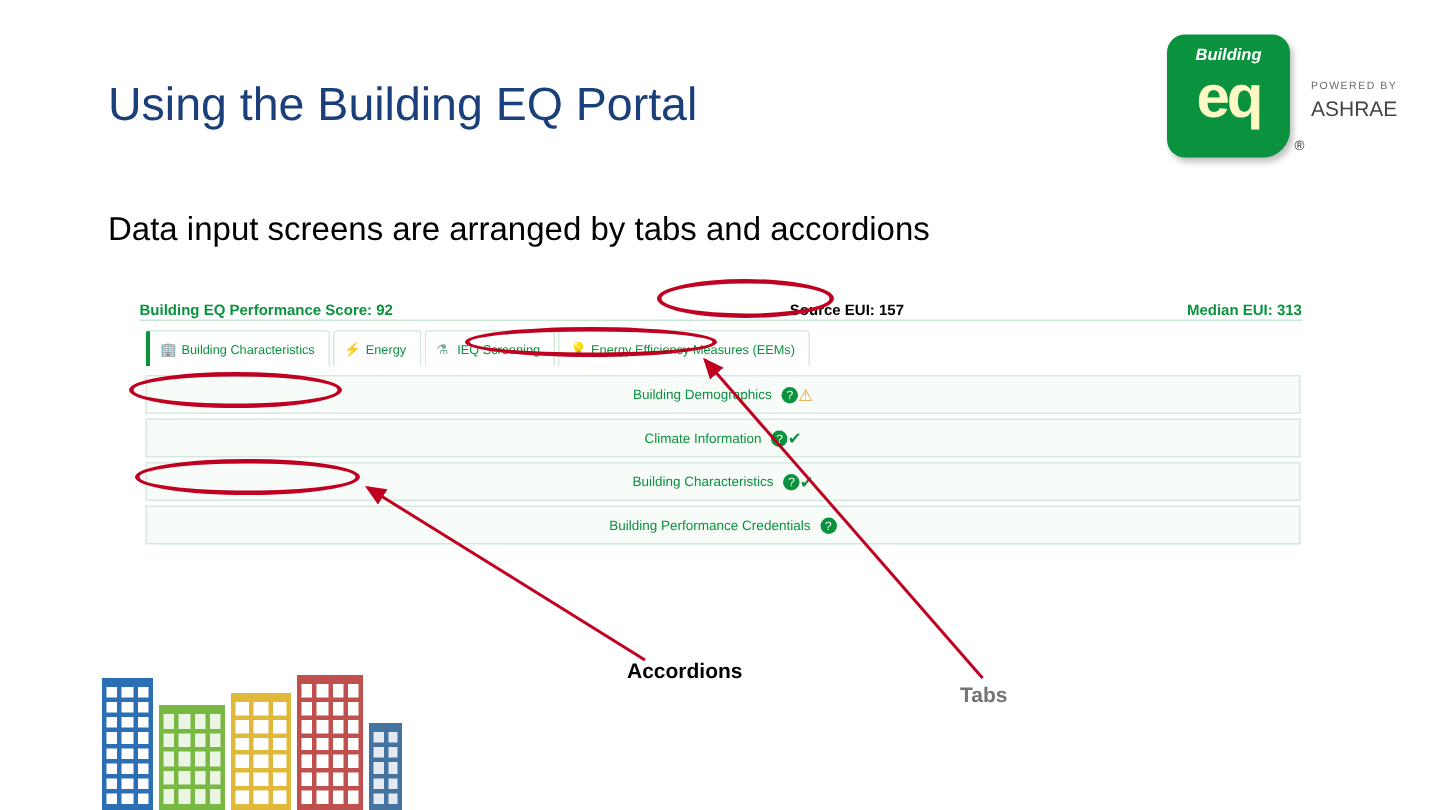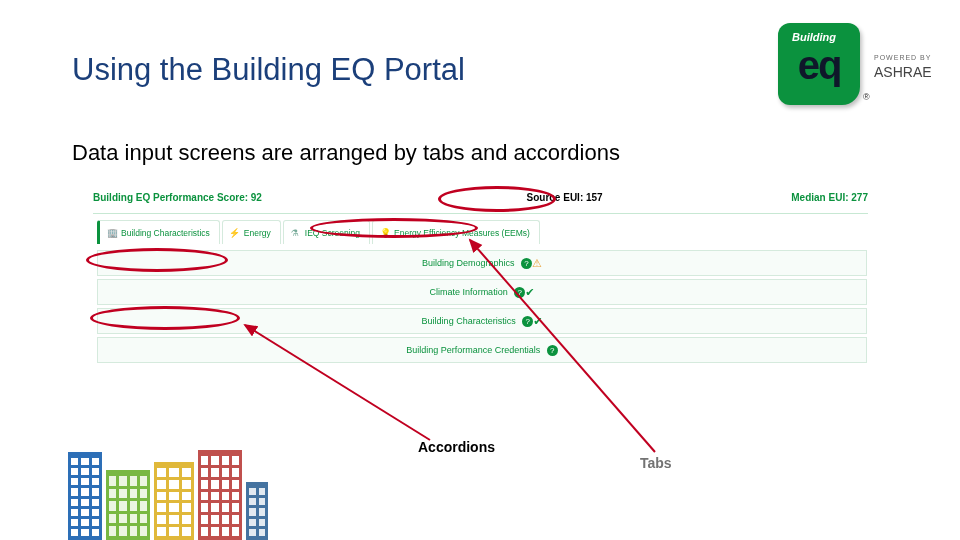--- a/index.html
+++ b/index.html
@@ -8,28 +8,28 @@
 
   
   .title { position:absolute; left:72px; top:52px; font-size:31px; font-weight:400; color:#1b3f7a; }
 
   
   .subtitle { position:absolute; left:72px; top:140px; font-size:22px; color:#000; }
 
   
   .logo { position:absolute; right:12px; top:20px; width:170px; height:90px; }
   .logo-badge { position:absolute; left:0; top:3px; width:82px; height:82px; background:#0b923e; border-radius:12px 12px 18px 12px; box-shadow:2px 3px 4px rgba(0,0,0,.25); }
-  .logo-badge .building { position:absolute; top:8px; width:100%; color:#fff; font-size:11px; font-style:italic; font-weight:bold;margin-left:14px; }
-  .logo-badge .eq { position:absolute; top:22px; width:100%; text-align:center; color:#0f172a; font-size:40px; font-weight:bold; letter-spacing:-2px; line-height:1; }
+  .logo-badge .building { position:absolute; top:8px; width:100%; text-align:center; color:#fff; font-size:11px; font-style:italic; font-weight:bold; }
+  .logo-badge .eq { position:absolute; top:22px; width:100%; text-align:center; color:#fef9c3; font-size:40px; font-weight:bold; letter-spacing:-2px; line-height:1; }
   .logo-reg { position:absolute; left:85px; top:72px; font-size:9px; color:#333; }
   .logo-powered { position:absolute; left:96px; top:34px; font-size:7px; letter-spacing:1px; color:#6a6a6a; }
   .logo-ashrae { position:absolute; left:96px; top:44px; font-size:14px; font-weight:normal; color:#444; letter-spacing:0px; }
 
   
-  .scorebar { position:absolute; left:93px; top:192px; width:775px; height:22px; border-bottom:1px solid #c7e8d3; display:flex; align-items:flex-start; justify-content:space-between; font-size:10px; font-weight:bold; }
+  .scorebar { position:absolute; left:93px; top:192px; width:775px; height:22px; border-bottom:1px solid #c7e8d3; display:flex; align-items:flex-end; justify-content:space-between; font-size:10px; font-weight:bold; }
   .score-left  { color:#0b923e; }
   .score-mid   { color:#000; position:relative; left:38px;}
   .score-right { color:#0b923e; }
 
   
   .tabs { position:absolute; left:97px; top:220px; width:770px; height:24px; display:flex; gap:0; }
   .tab { display:flex; align-items:center; gap:4px; padding:4px 9px 4px 7px; font-size:8.5px; color:#0b923e; border:1px solid #d5eadd; border-bottom:none; background:#fff; border-radius:3px 3px 0 0; margin-right:2px; cursor:pointer; white-space:nowrap;}
   .tab.active { border-left:3px solid #0b923e; }
   .tab .ticon { width:10px; height:10px; display:inline-block; }
   .ticon.building-ic::before { content:"🏢"; font-size:9px; }
@@ -92,21 +92,21 @@
     <div class="eq">eq</div>
   </div>
   <div class="logo-reg">®</div>
   <div class="logo-powered">POWERED BY</div>
   <div class="logo-ashrae">ASHRAE</div>
 </div>
 
 <div class="scorebar">
   <span class="score-left">Building EQ Performance Score: 92</span>
   <span class="score-mid">Source EUI: 157</span>
-  <span class="score-right">Median EUI: 277</span>
+  <span class="score-right">Median EUI: 313</span>
 </div>
 
 <div class="tabs">
   <div class="tab active">
     <span class="ticon building-ic"></span>
     <span>Building Characteristics</span>
   </div>
   <div class="tab">
     <span class="ticon bolt-ic"></span>
     <span>Energy</span>

